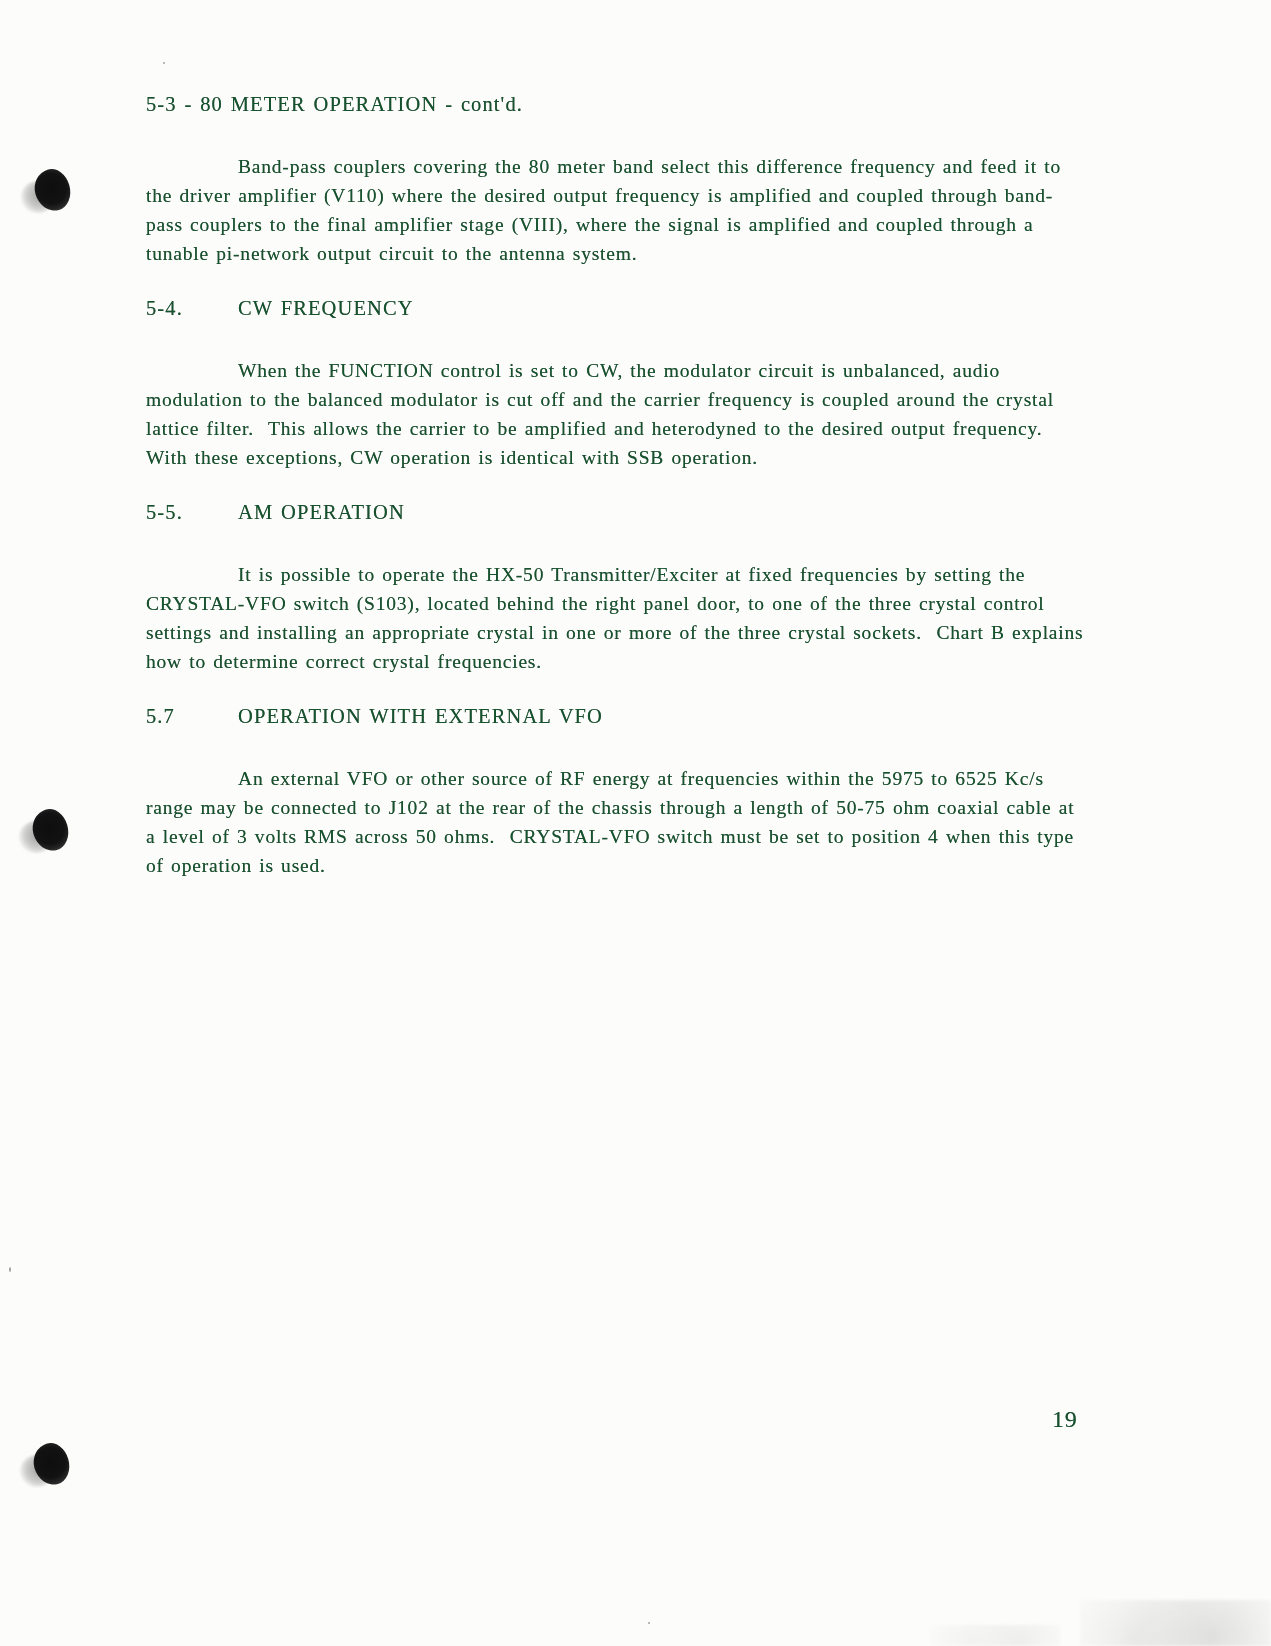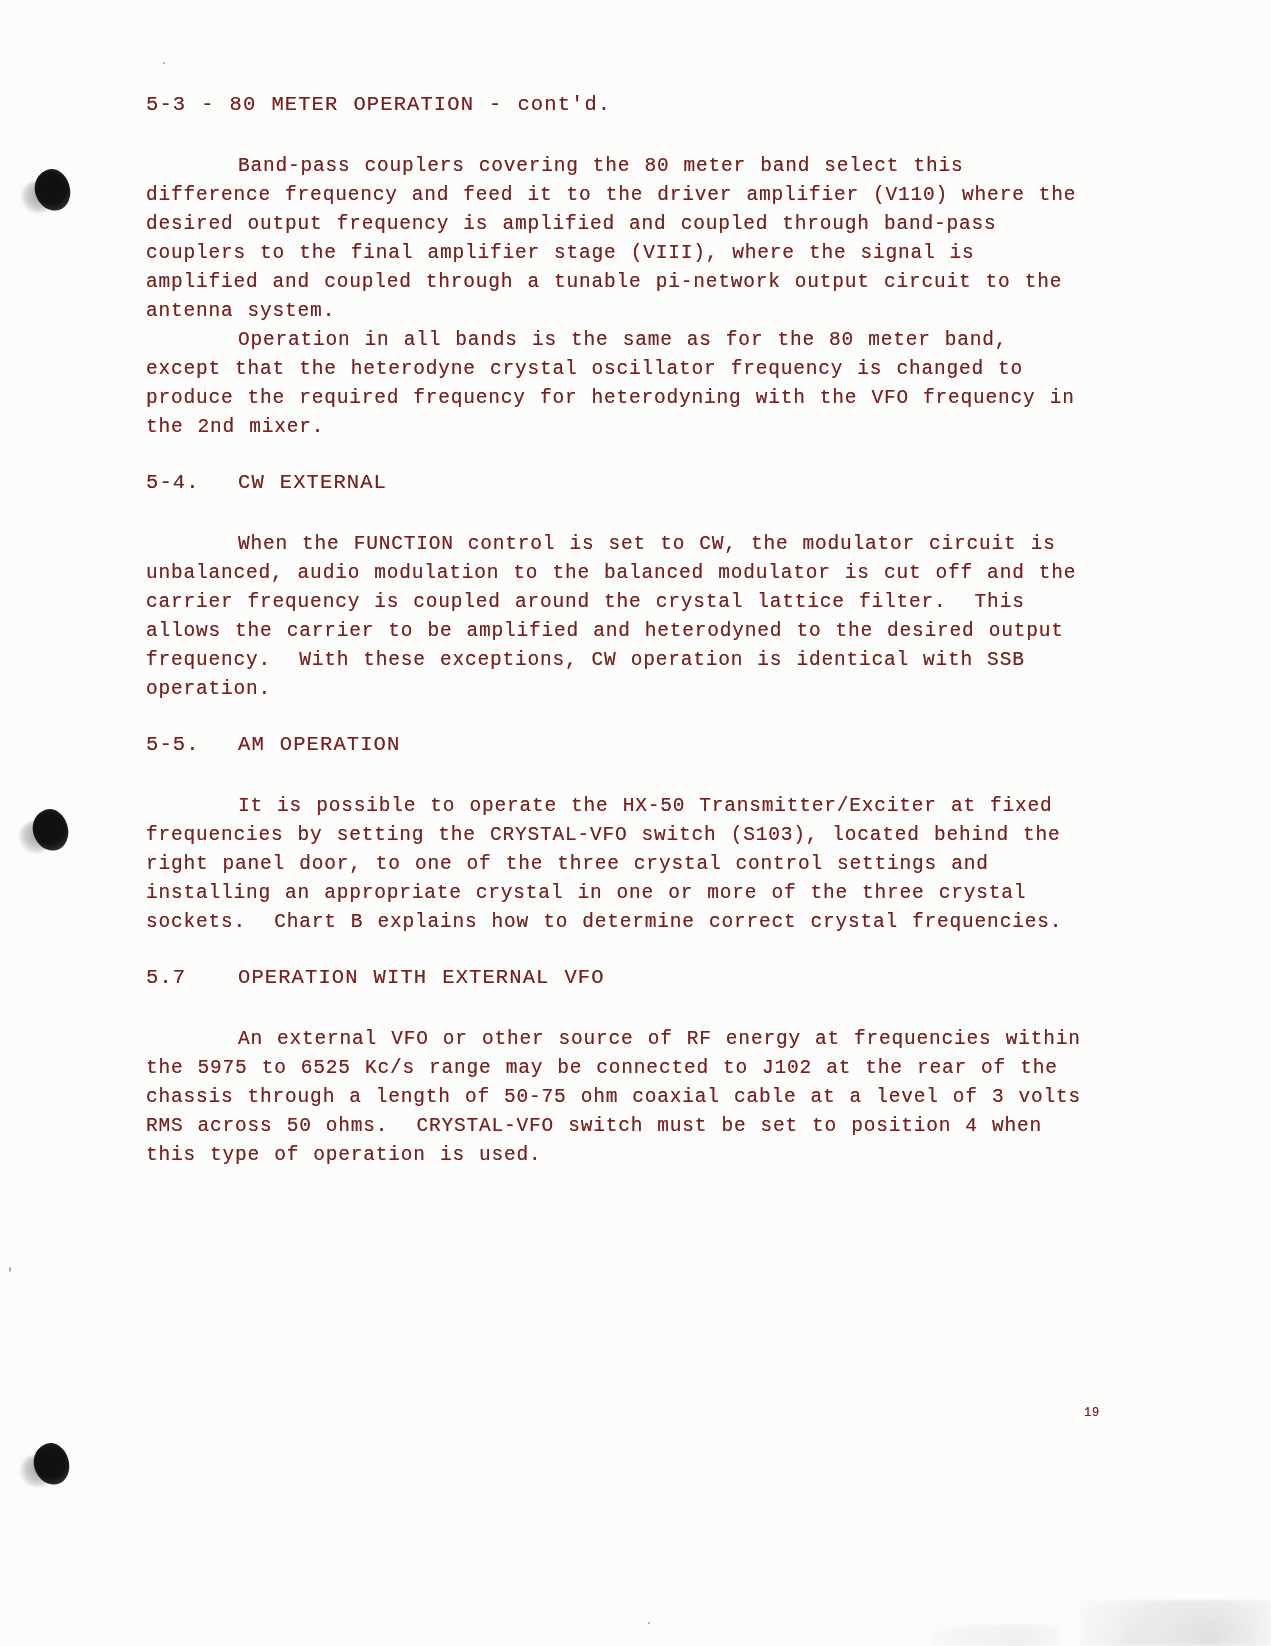--- a/index.html
+++ b/index.html
@@ -2,22 +2,22 @@
 <html><head>
 <meta charset="utf-8">
 <style>
   html, body { margin: 0; padding: 0; background: #e8e8e6; }
   .page {
     position: relative;
     width: 1271px;
     height: 1646px;
     background: #fcfcfa;
     overflow: hidden;
-    font-family: Liberation Mono, monospace;
-    color: #7f1d1d;
+    font-family: Liberation Serif, serif;
+    color: #14532d;
   }
   .page-content {
     position: absolute;
     left: 146px;
     top: 90px;
     width: 942px;
     font-size: 19.5px;
     line-height: 29px;
     letter-spacing: 0.8px;
     word-spacing: 1.6px;
@@ -34,24 +34,23 @@
   .sec-num { display: inline-block; width: 92px; }
   .doc-paragraph {
     margin: 0;
     white-space: pre-wrap;
   }
   .doc-paragraph.indented { text-indent: 92px; }
   .page-number {
     position: absolute;
     left: 1052px;
     top: 1406px;
-    font-size: 12px;
+    font-size: 24px;
     letter-spacing: 0.8px;
     text-shadow: 0 0 0.45px rgba(20,20,20,0.55);
-    margin-left: 32px;
   }
   
   .binding-hole {
     position: absolute;
     width: 44px;
     height: 48px;
     transform: translate(-50%, -50%);
     pointer-events: none;
   }
   .binding-hole::before {
@@ -96,24 +95,23 @@
   }
 </style>
 </head>
 <body>
 
 <div class="page" id="page">
   <div class="page-content">
       <section class="doc-section">
         <div class="section-heading"><span>5-3 - 80 METER OPERATION - cont'd.</span></div>
         <p class="doc-paragraph indented">Band-pass couplers covering the 80 meter band select this difference frequency and feed it to the driver amplifier (V110) where the desired output frequency is amplified and coupled through band-pass couplers to the final amplifier stage (VIII), where the signal is amplified and coupled through a tunable pi-network output circuit to the antenna system.</p>
-        <p class="doc-paragraph indented">Operation in all bands is the same as for the 80 meter band, except that the heterodyne crystal oscillator frequency is changed to produce the required frequency for heterodyning with the VFO frequency in the 2nd mixer.</p>
       </section>
       <section class="doc-section">
-        <div class="section-heading"><span class="sec-num">5-4.</span><span>CW EXTERNAL</span></div>
+        <div class="section-heading"><span class="sec-num">5-4.</span><span>CW FREQUENCY</span></div>
         <p class="doc-paragraph indented">When the FUNCTION control is set to CW, the modulator circuit is unbalanced, audio modulation to the balanced modulator is cut off and the carrier frequency is coupled around the crystal lattice filter.  This allows the carrier to be amplified and heterodyned to the desired output frequency.  With these exceptions, CW operation is identical with SSB operation.</p>
       </section>
       <section class="doc-section">
         <div class="section-heading"><span class="sec-num">5-5.</span><span>AM OPERATION</span></div>
       </section>
       <section class="doc-section">
         <p class="doc-paragraph indented">It is possible to operate the HX-50 Transmitter/Exciter at fixed frequencies by setting the CRYSTAL-VFO switch (S103), located behind the right panel door, to one of the three crystal control settings and installing an appropriate crystal in one or more of the three crystal sockets.  Chart B explains how to determine correct crystal frequencies.</p>
       </section>
       <section class="doc-section">
         <div class="section-heading"><span class="sec-num">5.7</span><span>OPERATION WITH EXTERNAL VFO</span></div>

